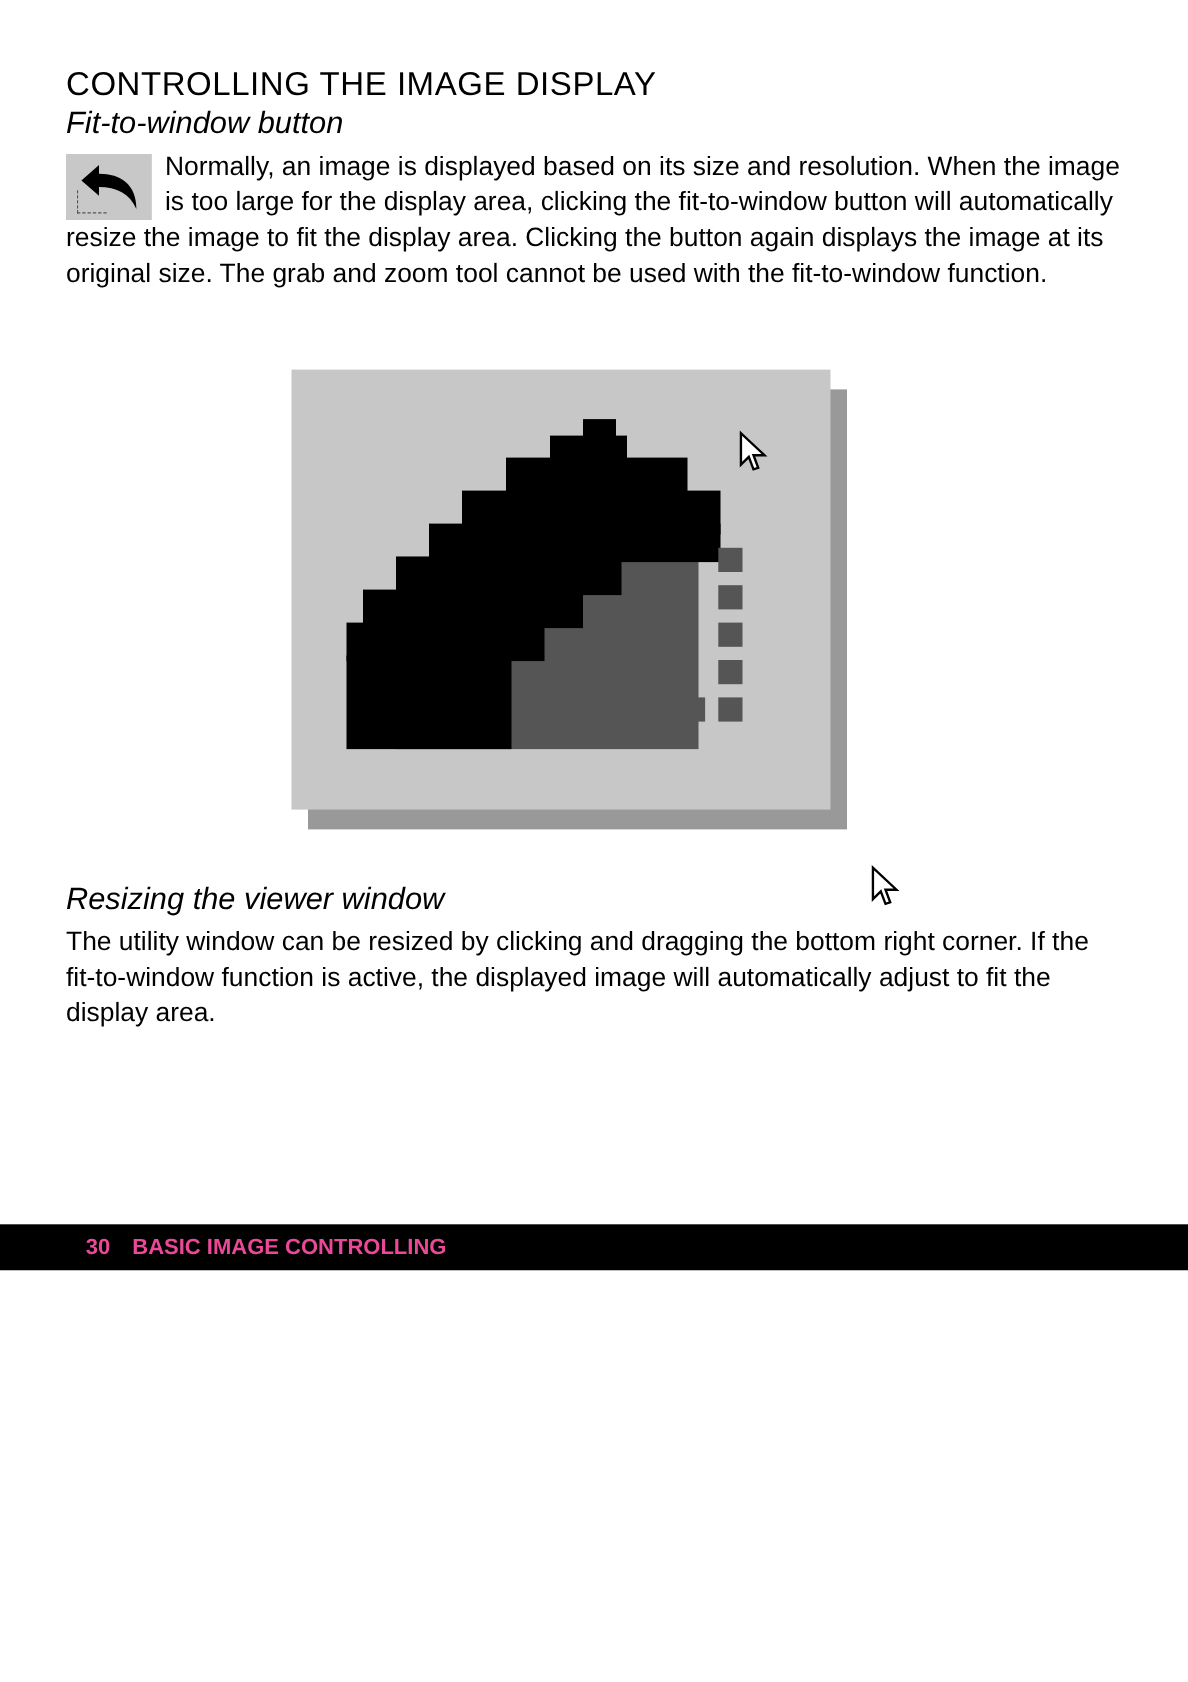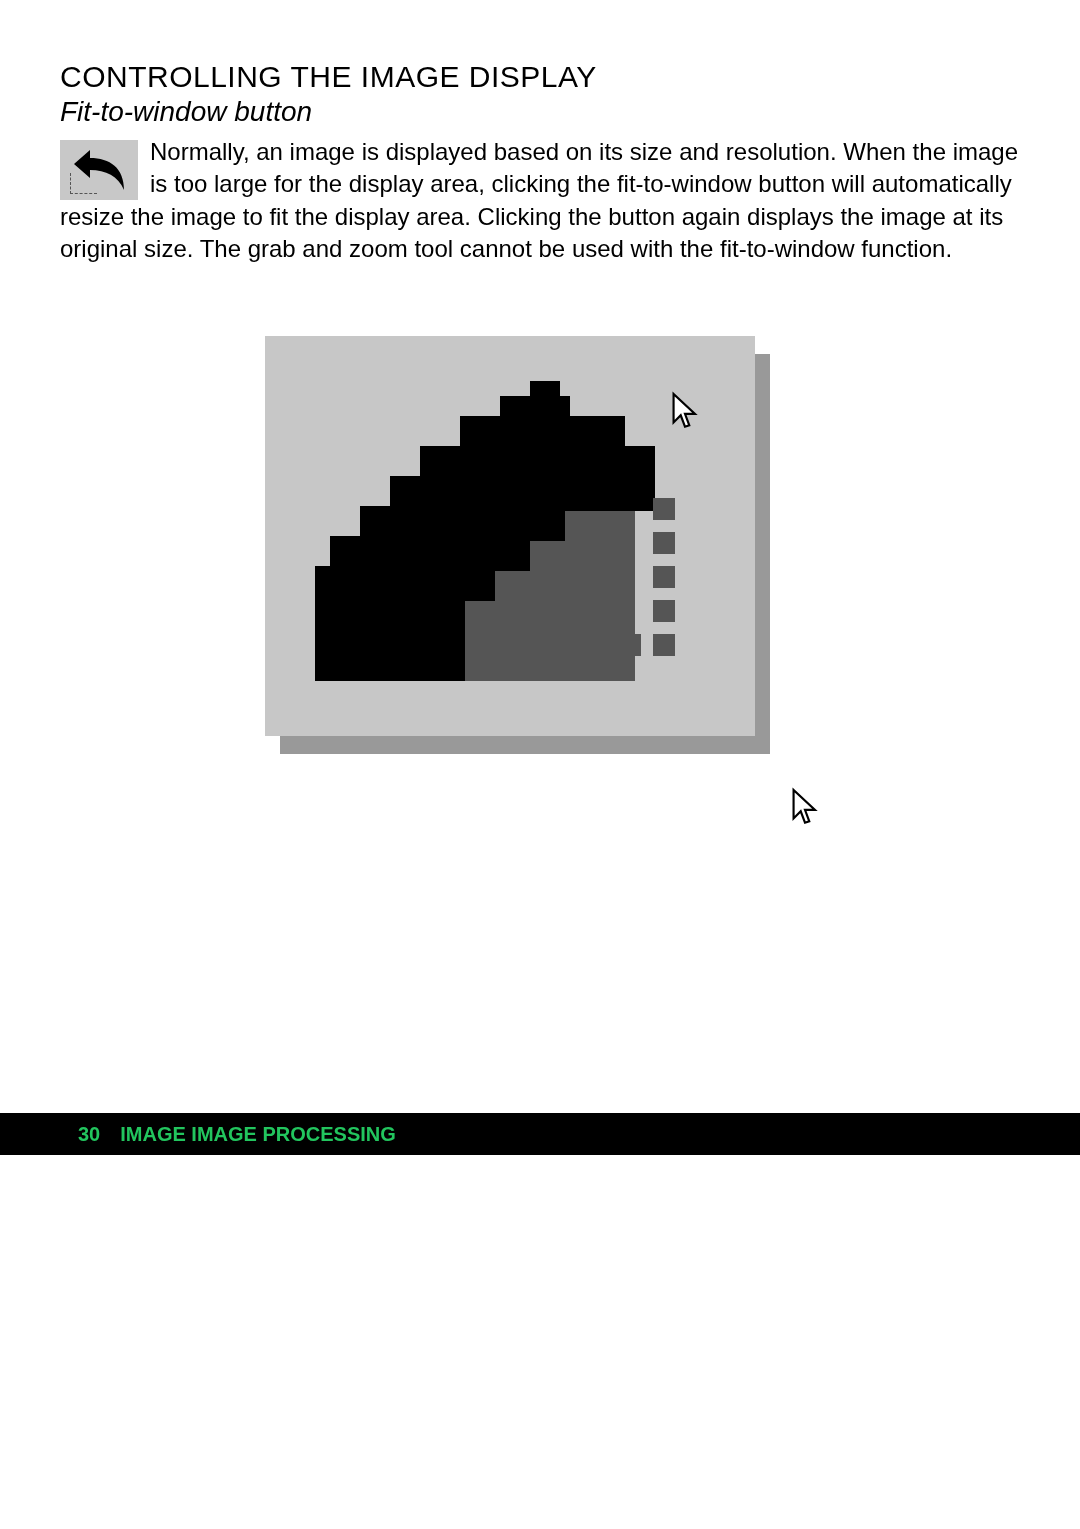--- a/index.html
+++ b/index.html
@@ -13,21 +13,21 @@
   .fit-icon .marq{position:absolute;left:10px;bottom:6px;width:26px;height:20px;border:1px dashed #555;border-top:none;border-right:none}
   .illus-wrap{position:relative;width:960px;height:455px;margin:70px 0 10px 0}
   .illus-shadow{position:absolute;left:220px;top:18px;width:490px;height:400px;background:#999}
   .illus-main{position:absolute;left:205px;top:0;width:490px;height:400px;background:#c7c7c7}
   .pixel{position:absolute;background:#000}
   .gpixel{position:absolute;background:#555}
   .dot{position:absolute;width:22px;height:22px;background:#555}
   .cursor1{position:absolute;left:610px;top:55px}
   .cursor2{position:absolute;right:200px;bottom:-40px}
   .cursor-svg{width:30px;height:40px}
-  .footer{position:absolute;left:0;bottom:0;width:100%;height:42px;background:#000;color:#22c55e;display:flex;align-items:center;padding-left:78px;box-sizing:border-box;font-weight:bold;font-size:20px}
+  .footer{position:absolute;left:0;bottom:0;width:100%;height:42px;background:#000;color:#ec4899;display:flex;align-items:center;padding-left:78px;box-sizing:border-box;font-weight:bold;font-size:20px}
   .footer .pn{margin-right:20px}
   .clear{clear:both}
 </style>
 </head>
 <body>
 
 <div class="page">
 
   <div class="h1">CONTROLLING THE IMAGE DISPLAY</div>
 
@@ -77,18 +77,22 @@
       </svg>
     </div>
 
     <div class="cursor2">
       <svg class="cursor-svg" viewBox="0 0 20 28">
         <path d="M2 2 L2 22 L7 17 L10 25 L13 24 L10 16 L17 16 Z" fill="#fff" stroke="#000" stroke-width="1.5"></path>
       </svg>
     </div>
   </div>
 
+  <div>
+    <div class="h2">Resizing the viewer window</div>
+    <div class="body-text">The utility window can be resized by clicking and dragging the bottom right corner. If the fit-to-window function is active, the displayed image will automatically adjust to fit the display area.</div>
+  </div>
 
   <div class="footer">
     <span class="pn">30</span>
-    <span>IMAGE IMAGE PROCESSING</span>
+    <span>BASIC IMAGE CONTROLLING</span>
   </div>
 </div>
 
 </body></html>

